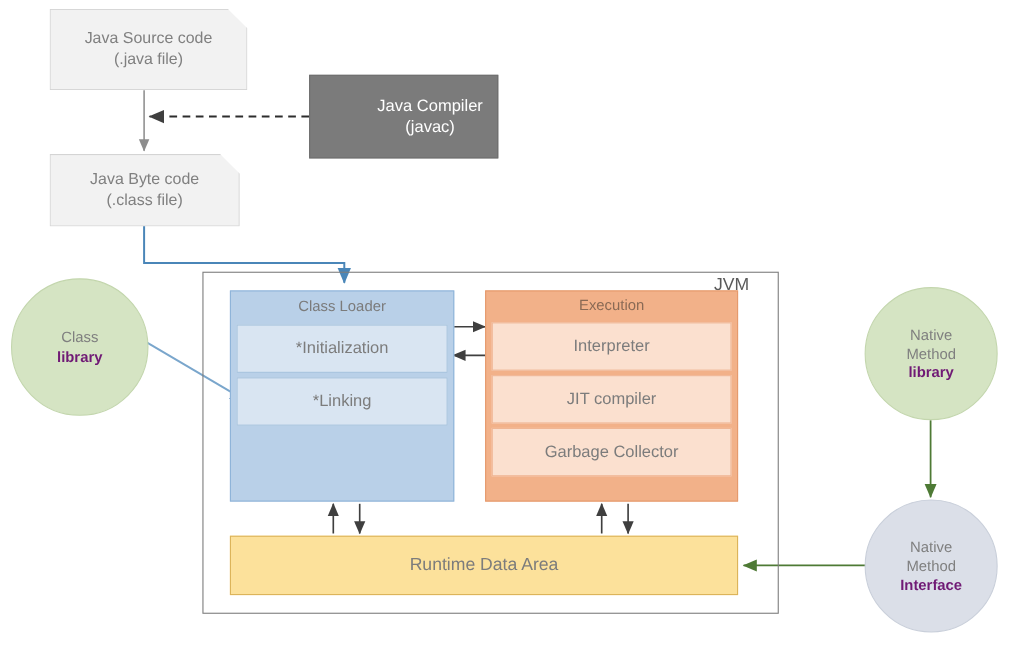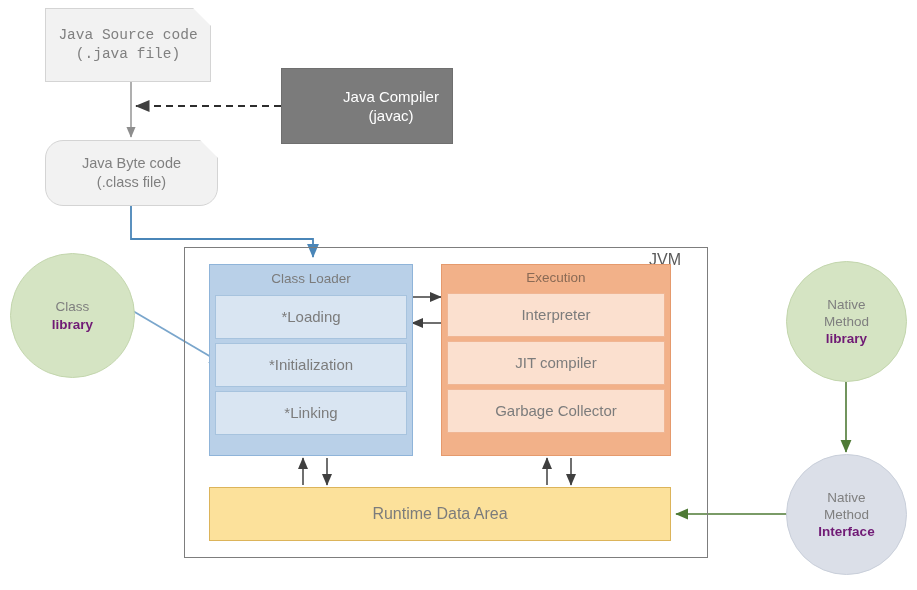--- a/index.html
+++ b/index.html
@@ -158,44 +158,43 @@
     </g>
 
     <g>
       <line x1="793" y1="514" x2="676" y2="514" stroke="#4e7a35" stroke-width="1.6" marker-end="url(#ah-green)"></line>
     </g>
   </svg>
 
   <div class="node jvmbox" style="left:184px;top:247px;width:524px;height:311px;"></div>
   <div class="node jvmlabel" style="left:630px;top:212px;width:70px;height:24px;margin-top:36px;">JVM</div>
 
-  <div class="node docshape" style="left:45px;top:8px;width:166px;height:74px;font-family:Liberation Mono, monospace;">
+  <div class="node docshape" style="left:45px;top:8px;width:180px;height:74px;">
     <div class="inner">
       <div>Java Source code</div>
       <div>(.java file)</div>
     </div>
   </div>
 
-  <div class="node docshape" style="left:45px;top:140px;width:173px;height:66px;border-radius:18px;">
+  <div class="node docshape" style="left:45px;top:140px;width:173px;height:66px;">
     <div class="inner">
       <div>Java Byte code</div>
       <div>(.class file)</div>
     </div>
   </div>
 
   <div class="node compiler" style="left:281px;top:68px;width:172px;height:76px;">
     <div class="inner">
       <div>Java Compiler</div>
       <div>(javac)</div>
     </div>
   </div>
 
   <div class="node clpanel" style="left:209px;top:264px;width:204px;height:192px;">
     <div class="clhead">Class Loader</div>
-    <div class="clitem">*Loading</div>
     <div class="clitem">*Initialization</div>
     <div class="clitem">*Linking</div>
   </div>
 
   <div class="node rda" style="left:209px;top:487px;width:462px;height:54px;">Runtime Data Area</div>
 
   <div class="node expanel" style="left:441px;top:264px;width:230px;height:192px;">
     <div class="exhead">Execution</div>
     <div class="exitem">Interpreter</div>
     <div class="exitem">JIT compiler</div>

